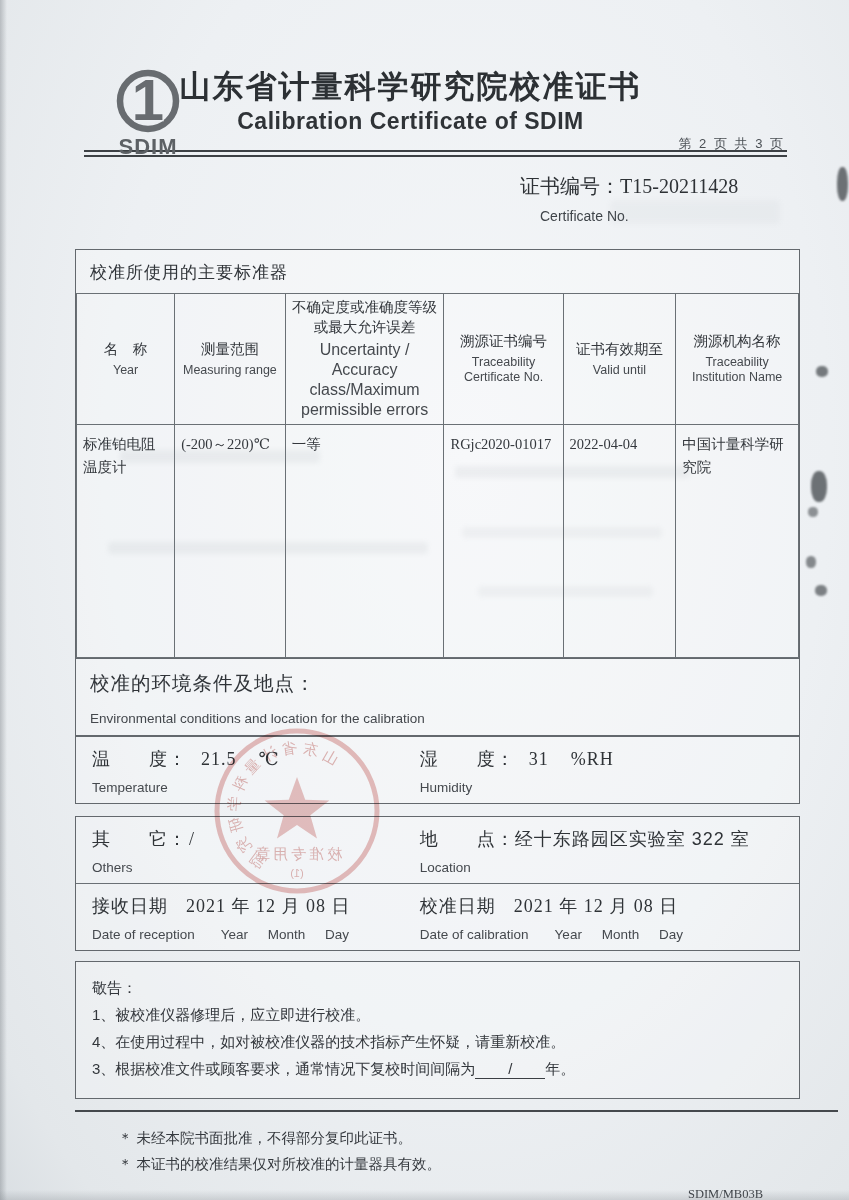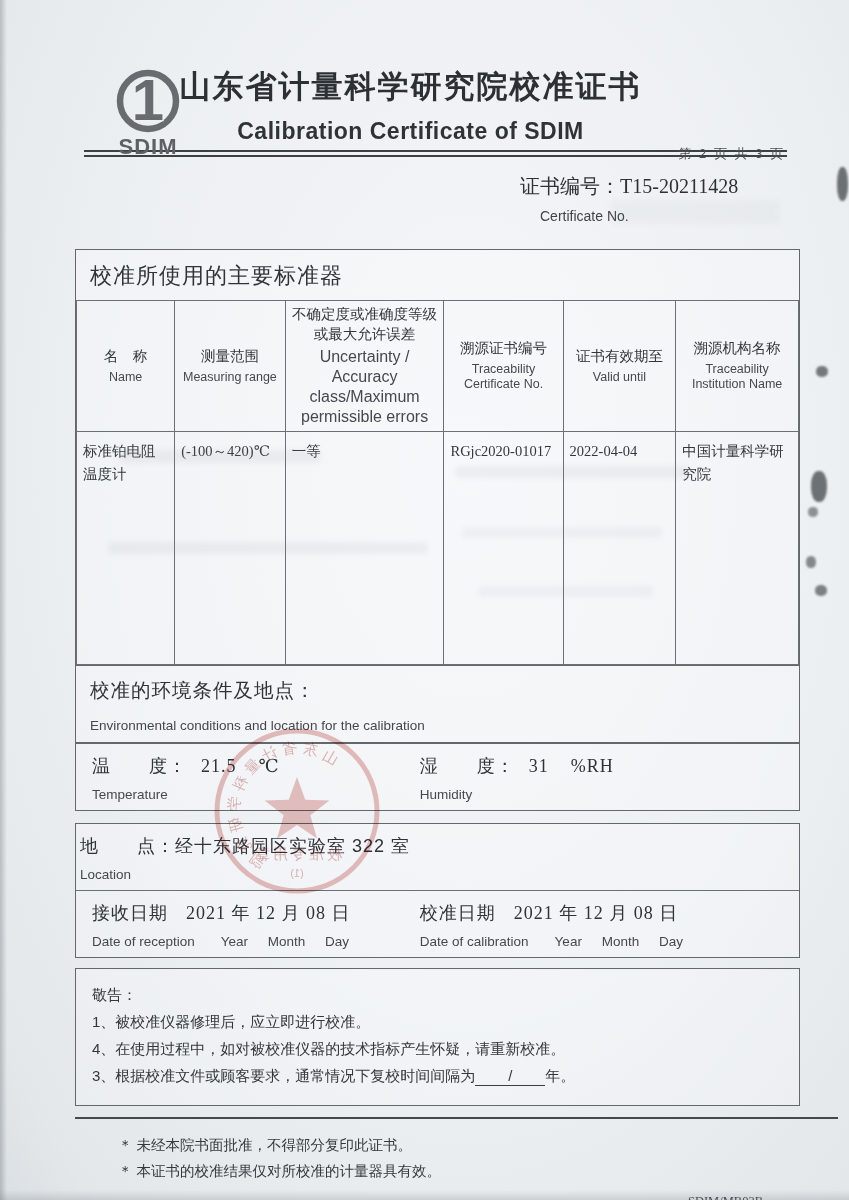--- a/index.html
+++ b/index.html
@@ -16,34 +16,34 @@
     background:linear-gradient(90deg,rgba(110,116,122,.38),rgba(110,116,122,0));}
   .edge-bottom{position:absolute;left:0;bottom:0;width:100%;height:10px;
     background:linear-gradient(0deg,rgba(120,126,132,.25),rgba(120,126,132,0));}
 
   
   .header{position:relative;height:150px;}
   .logo{position:absolute;left:92px;top:64px;}
   .title-block{position:absolute;left:158px;top:66px;width:505px;text-align:center;}
   .title-cn{font-family:"Liberation Serif","DejaVu Serif",serif;font-weight:700;
     font-size:31px;letter-spacing:2px;color:#2c3034;}
-  .title-en{margin-top:10px;font-weight:700;font-size:23px;letter-spacing:.5px;color:#2f3337;}
-  .page-label{position:absolute;right:64px;top:145px;font-size:13px;color:#4a4f54;letter-spacing:2px;}
+  .title-en{font-weight:700;font-size:23px;letter-spacing:.5px;color:#2f3337;}
+  .page-label{position:absolute;right:64px;top:135px;font-size:13px;color:#4a4f54;letter-spacing:2px;}
   .rule{margin:0 62px 0 84px;height:3px;border-top:2.5px solid #3d4145;border-bottom:2px solid #3d4145;}
 
   
   .cert-block{margin:16px 0 14px 520px;height:62px;}
   .cert-line{font-family:"Liberation Serif","DejaVu Serif",serif;font-size:20px;color:#2e3236;}
   .cert-en{margin:8px 0 16px 20px;font-size:14px;color:#3f4449;}
 
   
   .content{margin-left:75px;width:725px;}
   .box{border:1px solid #63686d;background:rgba(255,255,255,.25);box-sizing:border-box;}
   .sec-title{padding:11px 14px 9px 14px;}
-  .sec-title-cn{font-size:22px;color:#303439;letter-spacing:1px;}
+  .sec-title-cn{font-size:17px;color:#303439;letter-spacing:1px;}
   .sec-title-en{margin-top:8px;font-size:13.5px;color:#44484d;}
 
   table.std{border-collapse:collapse;width:100%;table-layout:fixed;}
   table.std th,table.std td{border:1px solid #6a7075;padding:4px 6px;}
   table.std th{height:96px;font-weight:400;text-align:center;}
   .th-cn{font-size:14.5px;color:#33373c;line-height:1.35;}
   .th-en{margin-top:3px;font-size:12.5px;color:#45494e;line-height:1.25;}
   table.std td{height:220px;vertical-align:top;padding-top:8px;font-size:14.5px;
     color:#34383d;line-height:1.55;}
   td.serif{font-family:"Liberation Serif","DejaVu Serif",serif;font-size:14.5px;}
@@ -126,21 +126,21 @@
             <col style="width:15.3%">
             <col style="width:22.0%">
           <col style="width:16.5%">
             <col style="width:15.6%">
             <col style="width:17.0%">
         </colgroup>
         <tbody>
             <tr>
           <th>
                 <div class="th-cn">名　称</div>
-                <div class="th-en">Name</div>
+                <div class="th-en">Year</div>
               </th>
           <th>
                 <div class="th-cn">测量范围</div>
                 <div class="th-en">Measuring range</div>
               </th>
           <th>
                 <div class="th-cn">不确定度或准确度等级或最大允许误差</div>
                 <div class="th-en" style="font-size:16px">Uncertainty / Accuracy class/Maximum permissible errors</div>
               </th>
           <th>
@@ -151,21 +151,21 @@
                 <div class="th-cn">证书有效期至</div>
                 <div class="th-en">Valid until</div>
               </th>
           <th>
                 <div class="th-cn">溯源机构名称</div>
                 <div class="th-en">Traceability Institution Name</div>
               </th>
         </tr>
         <tr>
           <td>标准铂电阻温度计</td>
-          <td class="serif">(-100～420)℃</td>
+          <td class="serif">(-200～220)℃</td>
           <td>一等</td>
           <td class="serif">RGjc2020-01017</td>
           <td class="serif">2022-04-04</td>
           <td>中国计量科学研究院</td>
         </tr>
       </tbody>
         </table>
     </div>
 
     <div class="box env-title">
@@ -185,20 +185,26 @@
       <div class="cell-r">
         <div class="big-line">
           <span>湿　　度：</span><span class="val">31</span><span class="unit">%RH</span>
         </div>
         <div class="sub-line">Humidity</div>
       </div>
     </div>
 
     <div class="box" style="margin-top:12px">
       <div class="row-box split" style="margin-top:0;border-left:none;border-right:none">
+        <div class="cell-l">
+          <div class="big-line">
+            <span>其　　它：</span><span class="val" style="margin-left:2px">/</span>
+          </div>
+          <div class="sub-line">Others</div>
+        </div>
         <div class="cell-r">
           <div class="big-line">
             <span>地　　点：</span><span>经十东路园区实验室 322 室</span>
           </div>
           <div class="sub-line">Location</div>
         </div>
       </div>
       <div class="dates-row">
         <div class="cell-l">
           <div class="big-line">

